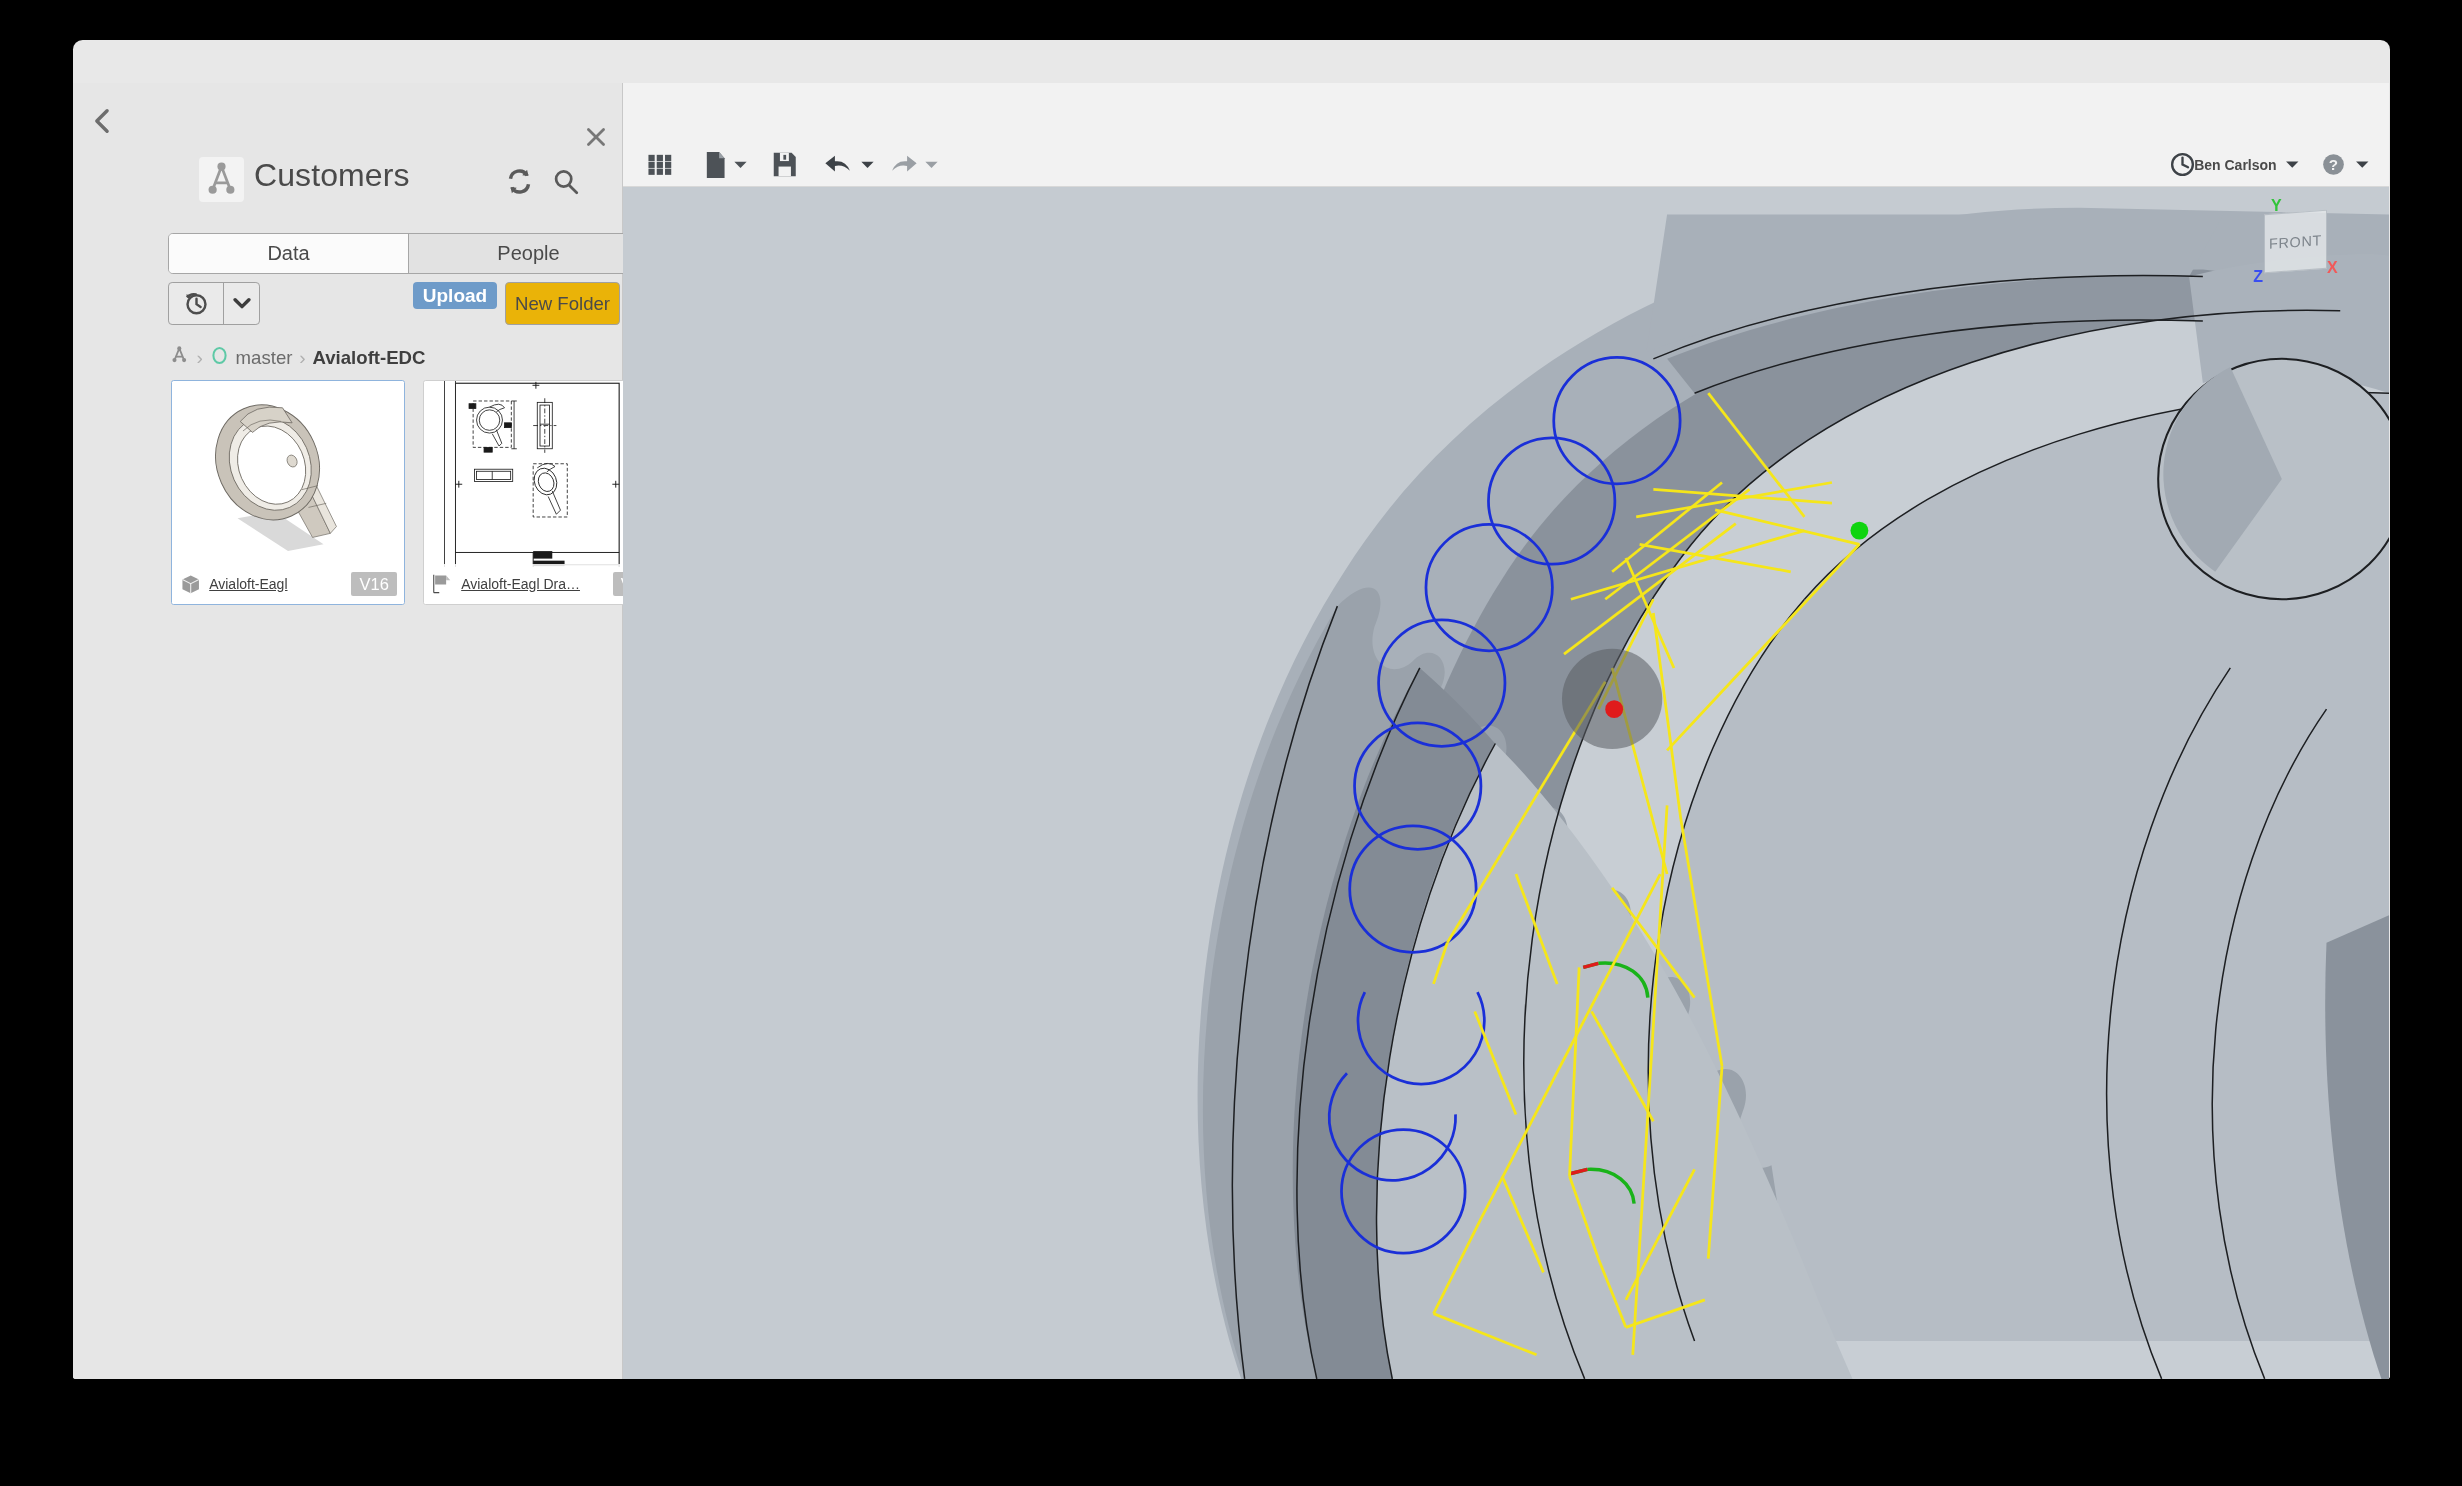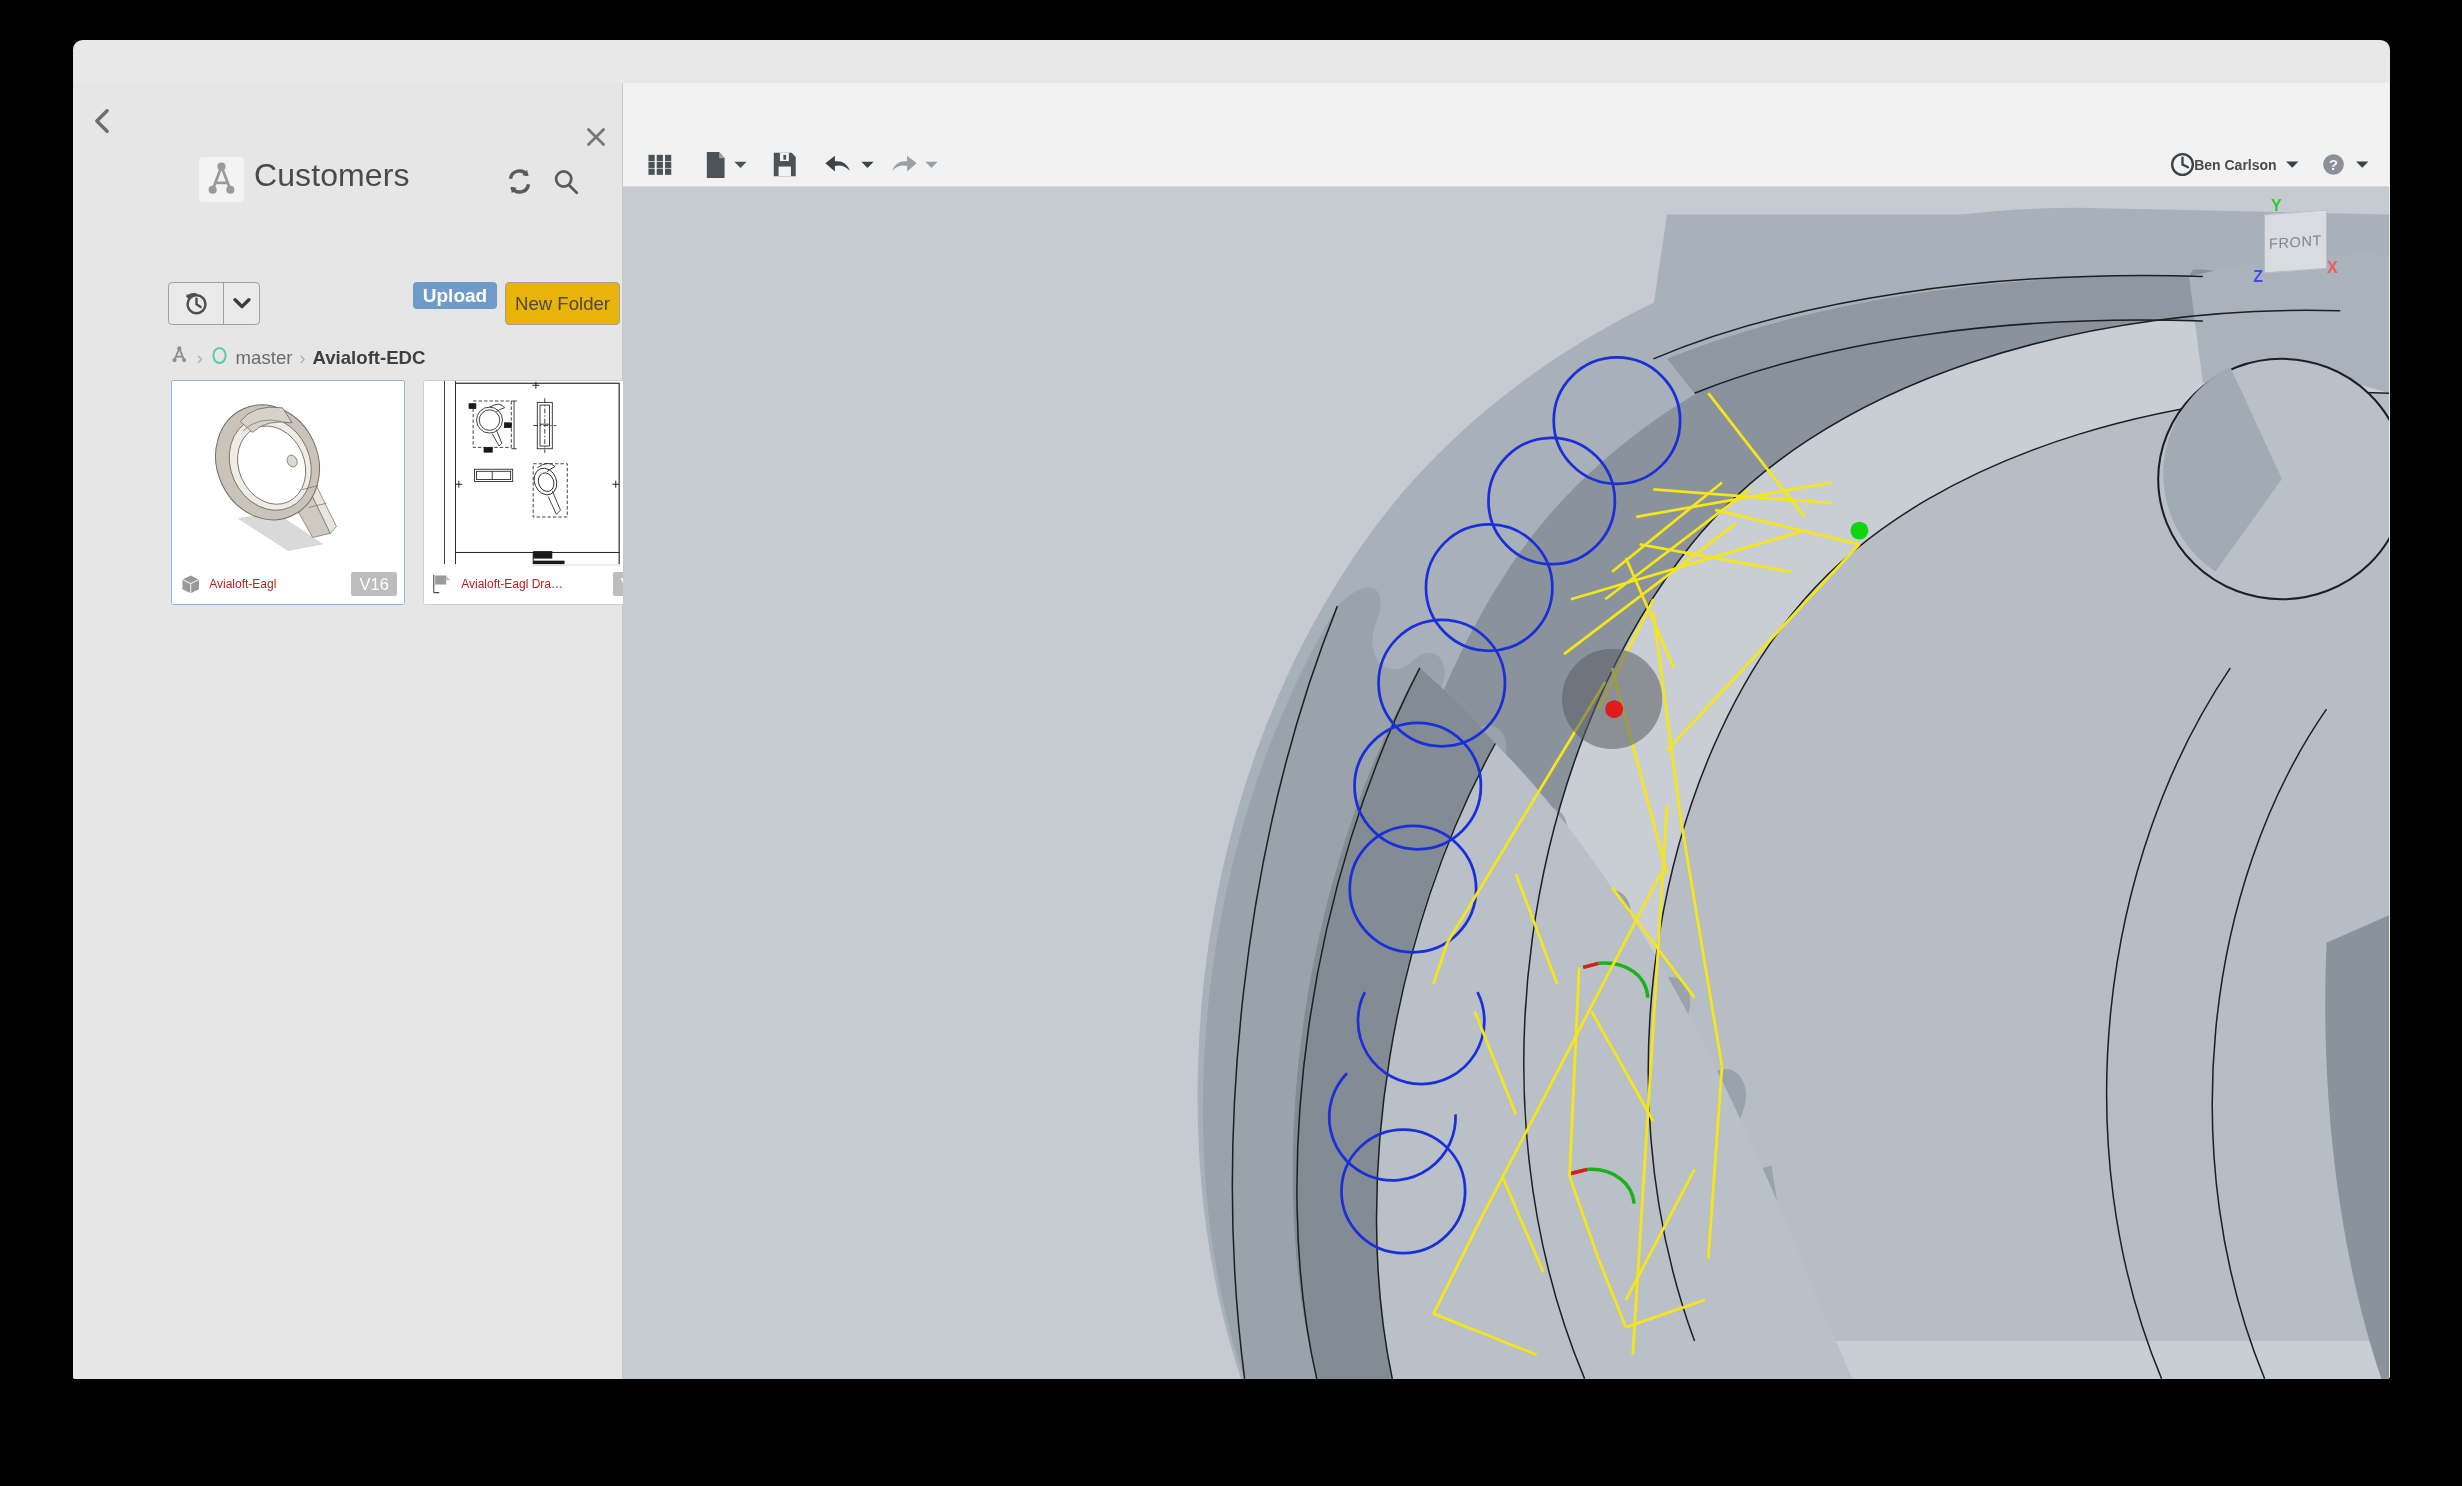--- a/index.html
+++ b/index.html
@@ -130,22 +130,22 @@
   .thumb-card.selected { border: 1.4px solid #8fb4dd; }
   .thumb-art { position: absolute; left: 0; top: 0; width: 100%; height: 186px; }
   .thumb-footer {
     position: absolute; left: 0; bottom: 0;
     width: 100%; height: 40px;
     display: flex; align-items: center; gap: 6.9px; padding: 0 6.9px;
     background: rgba(255,255,255,.86);
   }
   .thumb-icon { width: 23.4px; height: 23.4px; flex: 0 0 23.4px; }
   .thumb-name {
-    font-size: 12px; color: #b91c1c;
-    white-space: nowrap; overflow: hidden; flex: 1;
+    font-size: 14px; color: #404040;
+    white-space: nowrap; overflow: hidden; flex: 1; text-decoration: underline;
   }
   .thumb-ver {
     background: #bdbdbd; color: #fff; font-size: 16.5px;
     padding: 2.1px 8.2px; border-radius: 2px;
   }
 
   
   #fusion-main {
     position: absolute; left: 550px; top: 43px;
     width: 1766px; height: 1296px; background: #f2f2f2;
@@ -257,20 +257,24 @@
       </div>
 
       <div id="panel-close">
         <svg width="22" height="22" viewBox="0 0 32 32">
           <line x1="5" y1="5" x2="27" y2="27" stroke="#777" stroke-width="4" stroke-linecap="round"></line>
           <line x1="27" y1="5" x2="5" y2="27" stroke="#777" stroke-width="4" stroke-linecap="round"></line>
         </svg>
       </div>
     </div>
 
+    <div id="seg-control">
+      <div class="seg active">Data</div>
+      <div class="seg">People</div>
+    </div>
 
     <div id="action-row">
       <div id="history-group">
         <div id="history-btn">
           <svg width="29" height="29" viewBox="0 0 42 42">
             <circle cx="21" cy="22" r="13" fill="none" stroke="#4d4d4d" stroke-width="3.5"></circle>
             <path d="M21 14 L21 22 L27 26" fill="none" stroke="#4d4d4d" stroke-width="3.5" stroke-linecap="round"></path>
             <path d="M9 14 L6 8 L14 9 Z" fill="#4d4d4d"></path>
             <path d="M7 12 A14 14 0 0 1 21 8" fill="none" stroke="#4d4d4d" stroke-width="3.5"></path>
           </svg>

